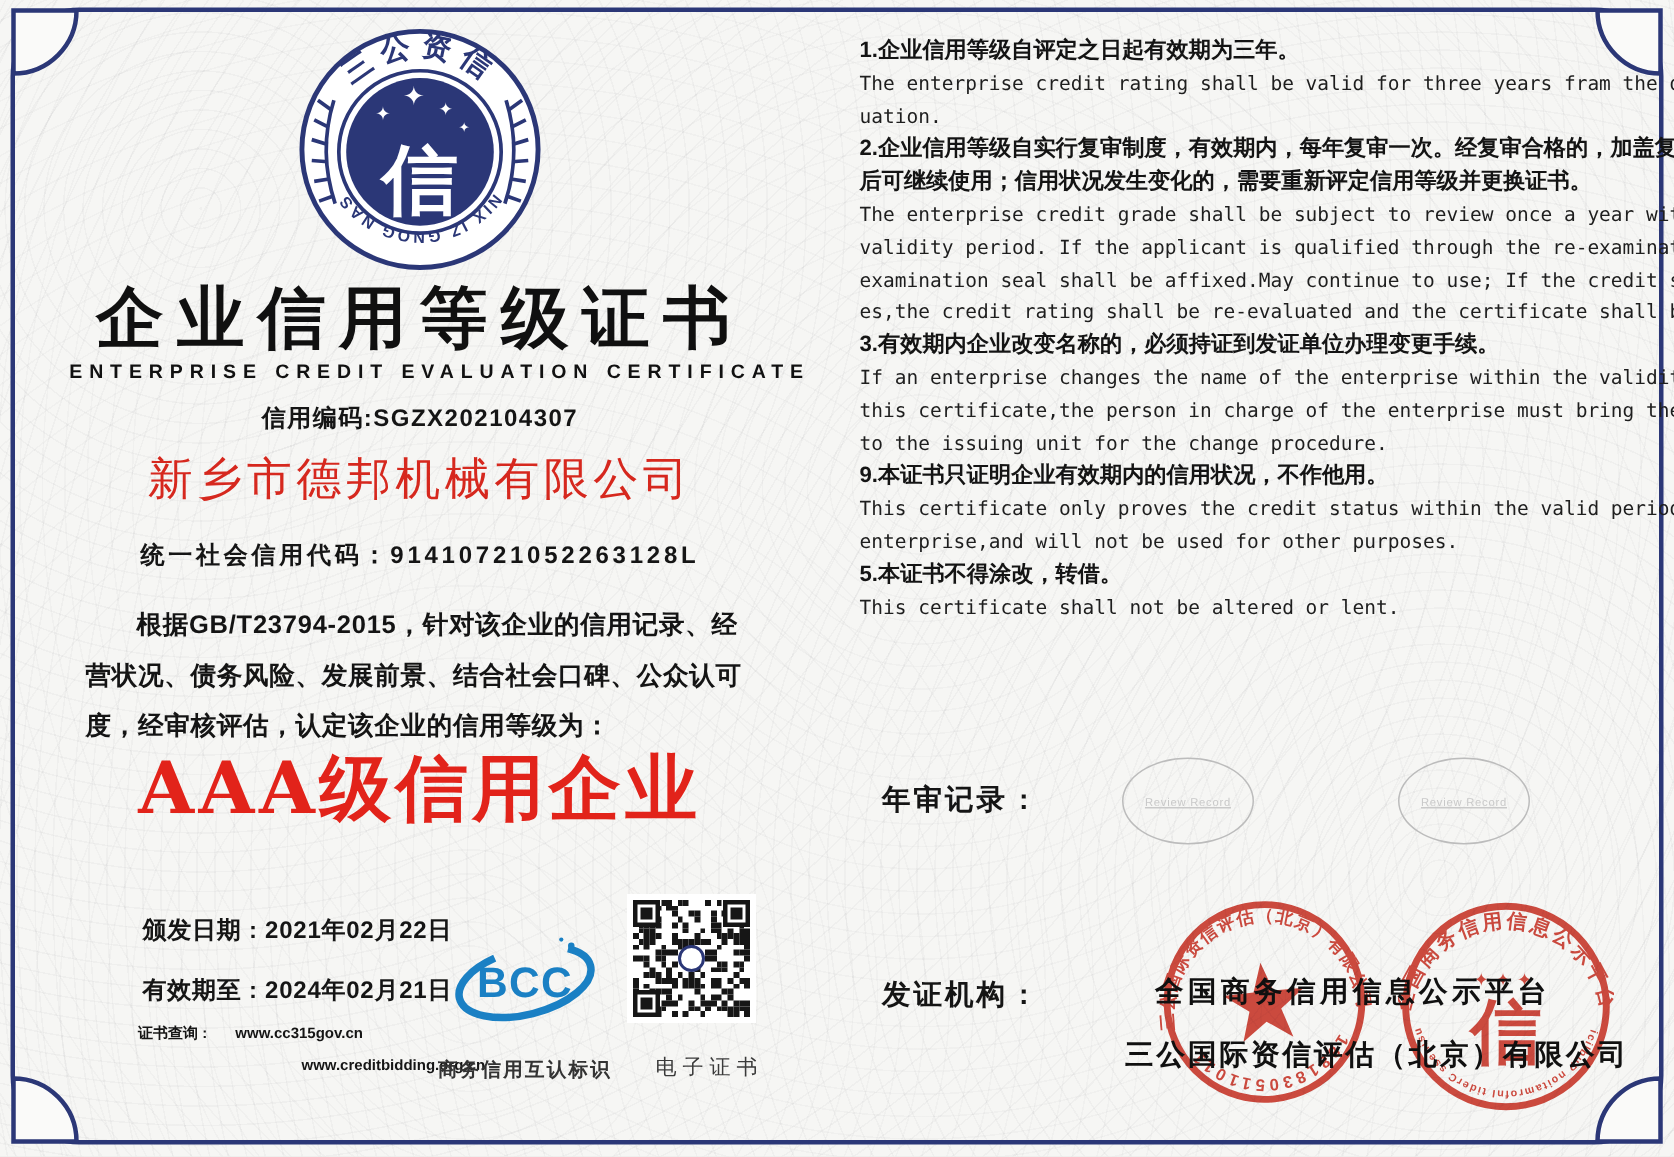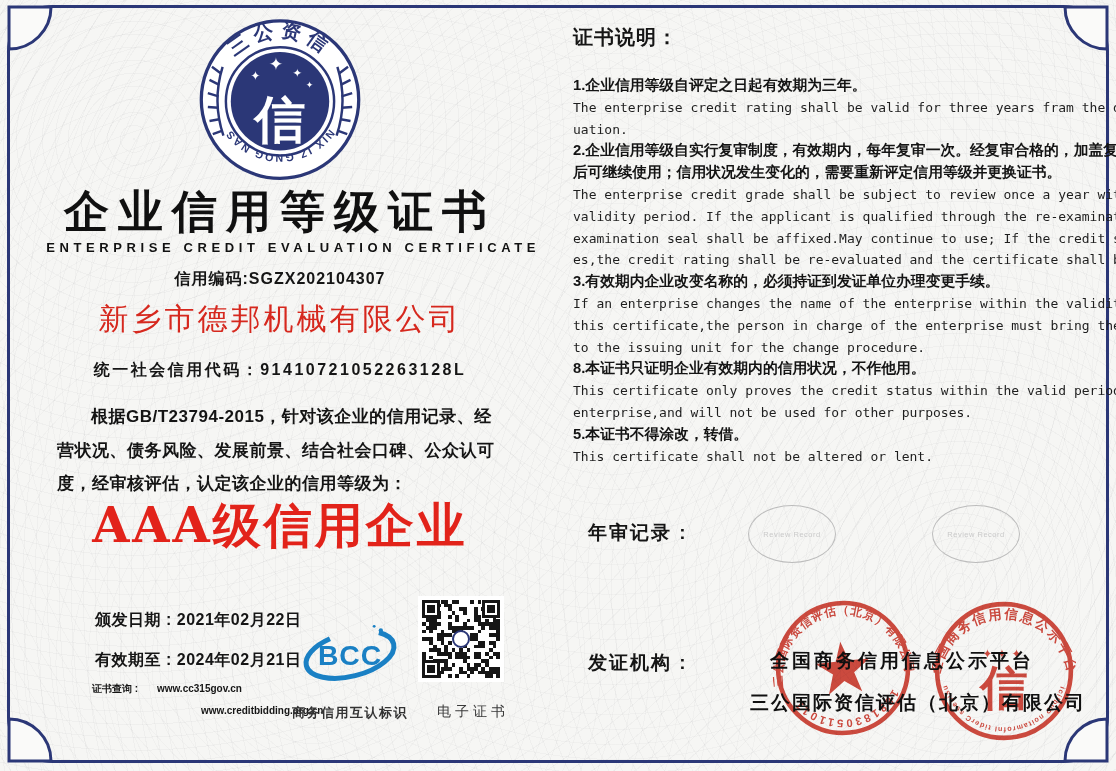--- a/index.html
+++ b/index.html
@@ -50,21 +50,21 @@
   .qr-caption{position:absolute;left:418px;top:703px;width:86px;text-align:center;font-family:"DejaVu Serif","Liberation Serif",serif;font-size:14px;letter-spacing:4px;color:#3a3a3a;margin-left:12px;}
 
   
   .notes{position:absolute;left:573px;top:24px;width:528px;}
   .notes-heading{font-size:20px;font-weight:bold;letter-spacing:1px;margin-bottom:24px;}
   .note-line{line-height:21.8px;white-space:nowrap;}
   .note-line.cn{font-size:14.8px;font-weight:700;color:#141414;}
   .note-line.en{font-size:13px;font-family:"DejaVu Sans Mono","Liberation Mono",monospace;color:#1e1e1e;}
   .annual-label{position:absolute;left:588px;top:520px;font-size:19px;font-weight:bold;letter-spacing:2px;}
   .seal-ellipse{position:absolute;width:86px;height:56px;border:1.5px solid #bcbcbc;border-radius:50%;
-    display:flex;align-items:center;justify-content:center;font-size:7.5px;color:#c9c9c9;letter-spacing:.5px;}
+    display:flex;align-items:center;justify-content:center;font-size:7.5px;color:#c9c9c9;letter-spacing:.5px;text-decoration:underline;}
   .seal-ellipse.e1{left:748px;top:505px;}
   .seal-ellipse.e2{left:932px;top:505px;}
   .issuer-label{position:absolute;left:588px;top:650px;font-size:19px;font-weight:bold;letter-spacing:2px;z-index:3;}
   .issuer-l1{position:absolute;left:770px;top:648px;font-size:19px;font-weight:bold;letter-spacing:3px;color:#101010;z-index:3;}
   .issuer-l2{position:absolute;left:750px;top:690px;font-size:19px;font-weight:bold;letter-spacing:2px;color:#101010;z-index:3;}
   .stamp{position:absolute;z-index:2;opacity:.9;mix-blend-mode:multiply;}
   .stamp.s1{left:772px;top:597px;width:142px;height:142px;transform:rotate(-6deg);}
   .stamp.s2{left:932px;top:599px;width:144px;height:144px;}
 </style>
 </head>
@@ -605,21 +605,20 @@
         <i class="m"></i>
       </div>
     <div class="qf a"></div>
     <div class="qf b"></div>
     <div class="qf c"></div>
     <div class="qe"></div>
   </div>
   <div class="qr-caption">电子证书</div>
 
   <div class="notes">
-    <div class="notes-heading">证书说明：</div>
     <div>
 
         <div class="note-line cn">1.企业信用等级自评定之日起有效期为三年。</div>
 
         <div class="note-line en">The enterprise credit rating shall be valid for three years fram the date of eval-</div>
 
         <div class="note-line en">uation.</div>
 
         <div class="note-line cn">2.企业信用等级自实行复审制度，有效期内，每年复审一次。经复审合格的，加盖复审章</div>
 
@@ -634,21 +633,21 @@
         <div class="note-line en">es,the credit rating shall be re-evaluated and the certificate shall be replaced.</div>
 
         <div class="note-line cn">3.有效期内企业改变名称的，必须持证到发证单位办理变更手续。</div>
 
         <div class="note-line en">If an enterprise changes the name of the enterprise within the validity period of</div>
 
         <div class="note-line en">this certificate,the person in charge of the enterprise must bring the certificate</div>
 
         <div class="note-line en">to the issuing unit for the change procedure.</div>
 
-        <div class="note-line cn">8.本证书只证明企业有效期内的信用状况，不作他用。</div>
+        <div class="note-line cn">9.本证书只证明企业有效期内的信用状况，不作他用。</div>
 
         <div class="note-line en">This certificate only proves the credit status within the valid period of the</div>
 
         <div class="note-line en">enterprise,and will not be used for other purposes.</div>
 
         <div class="note-line cn">5.本证书不得涂改，转借。</div>
 
         <div class="note-line en">This certificate shall not be altered or lent.</div>
       </div>
   </div>

